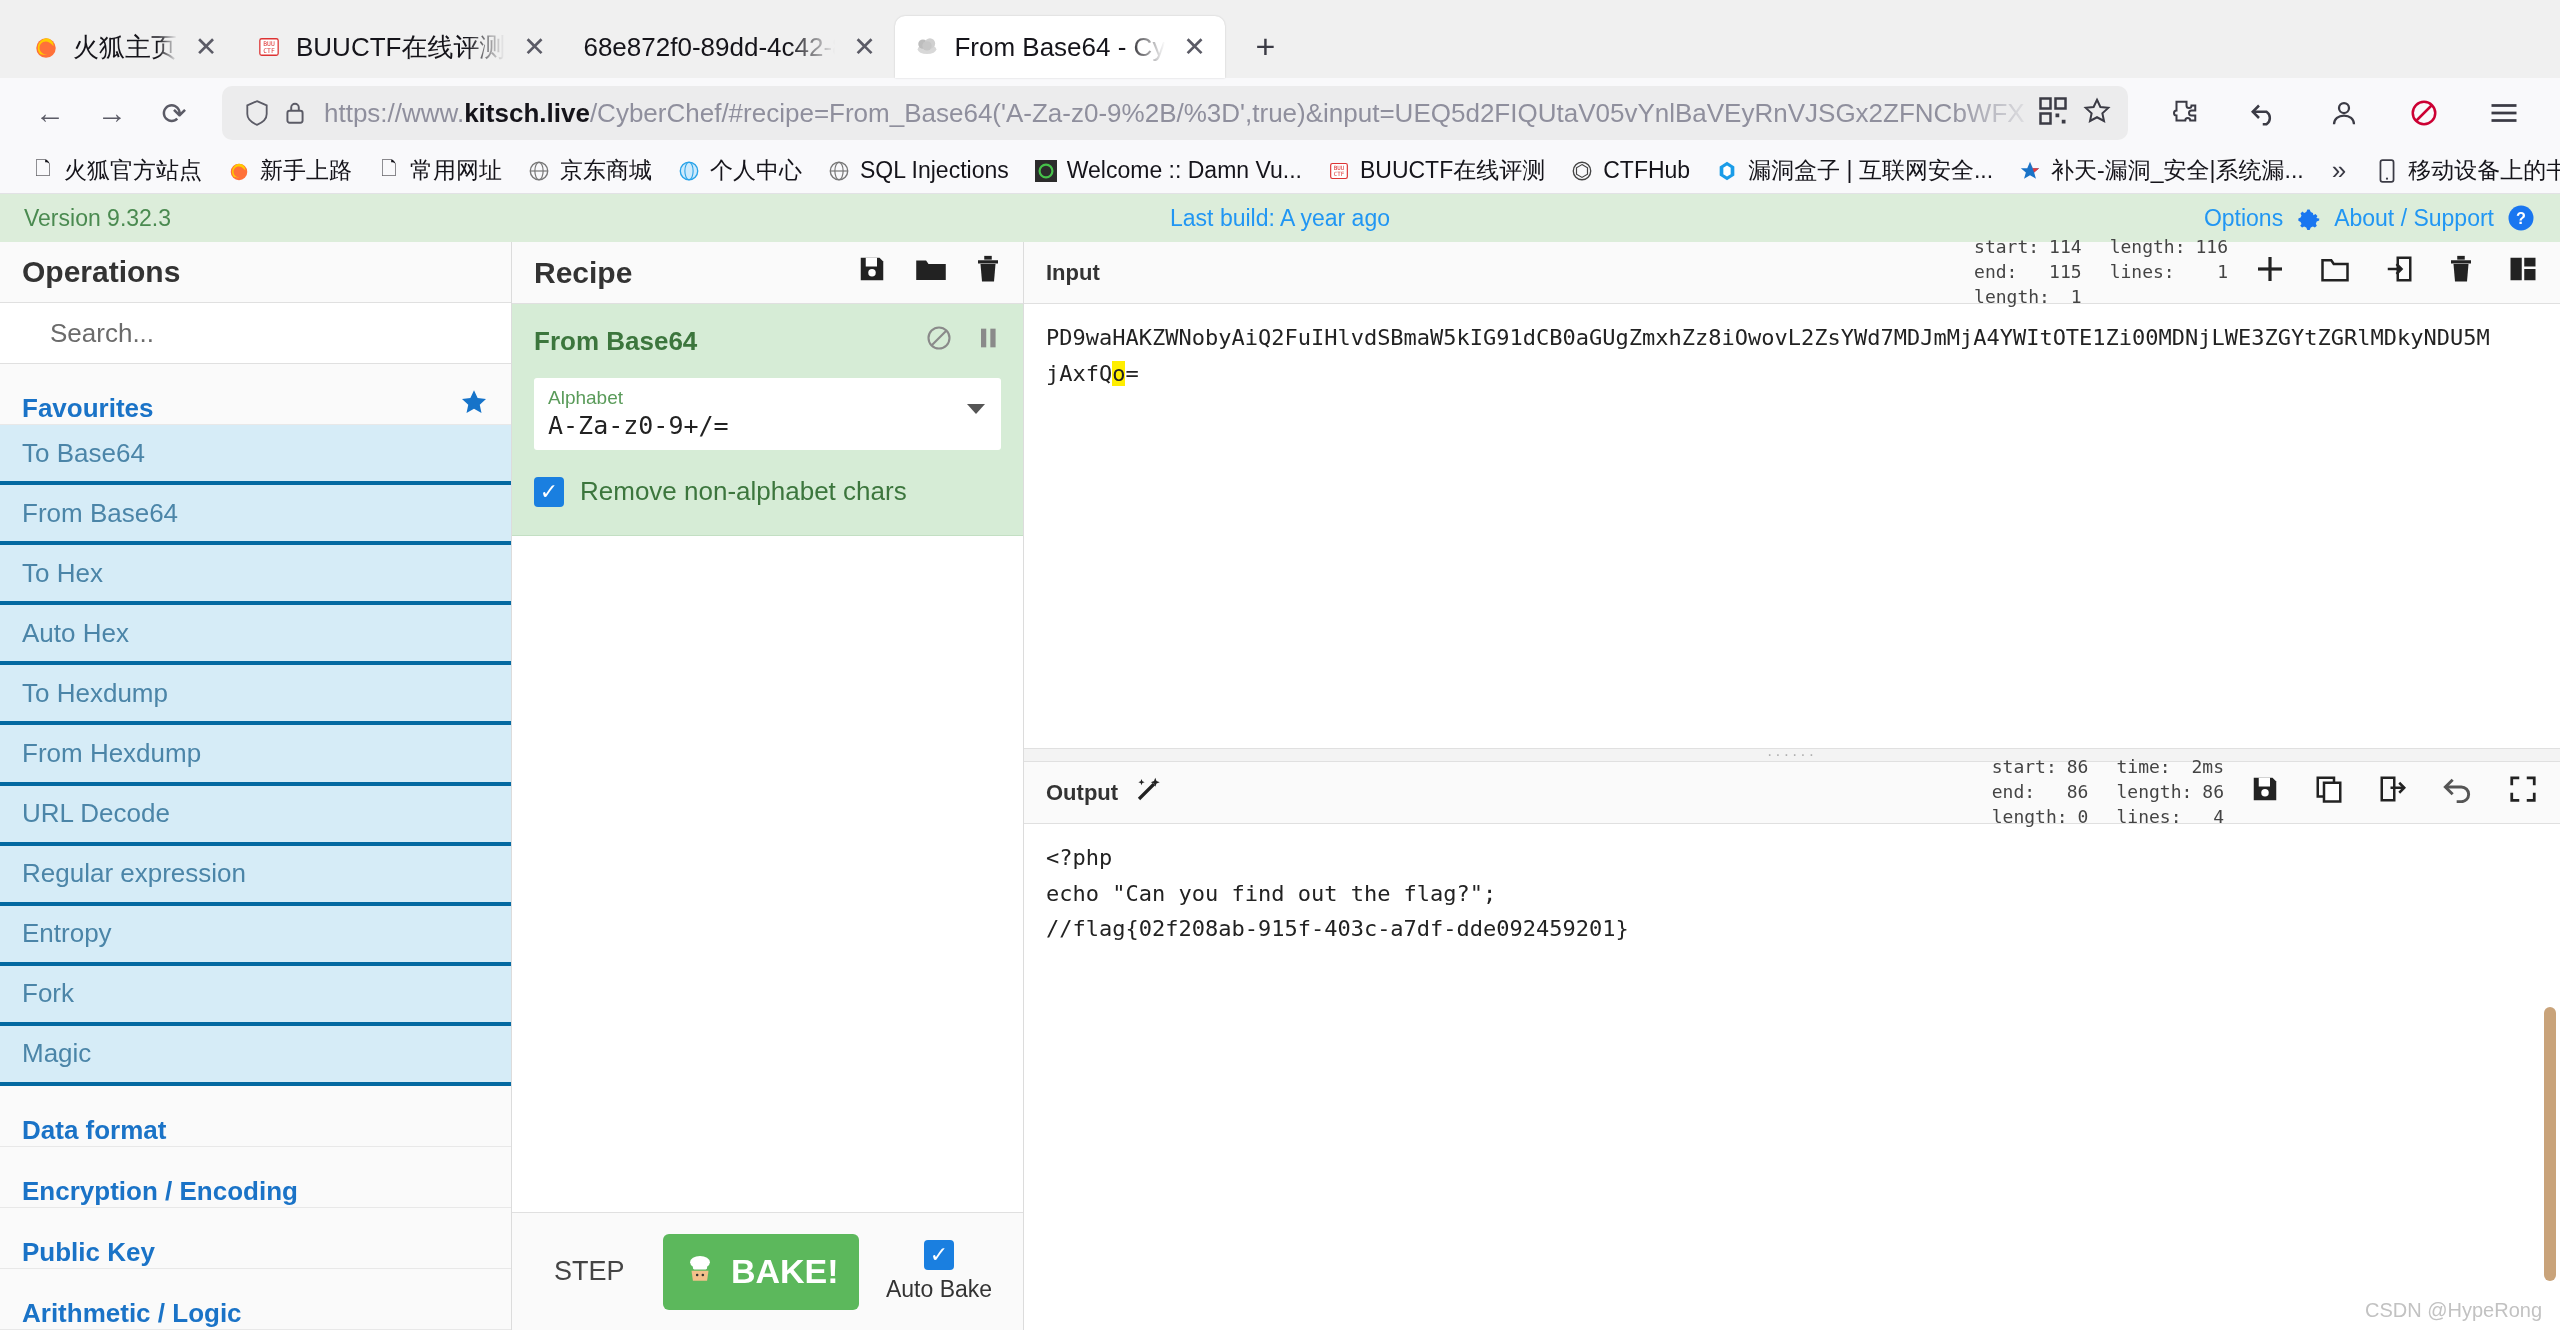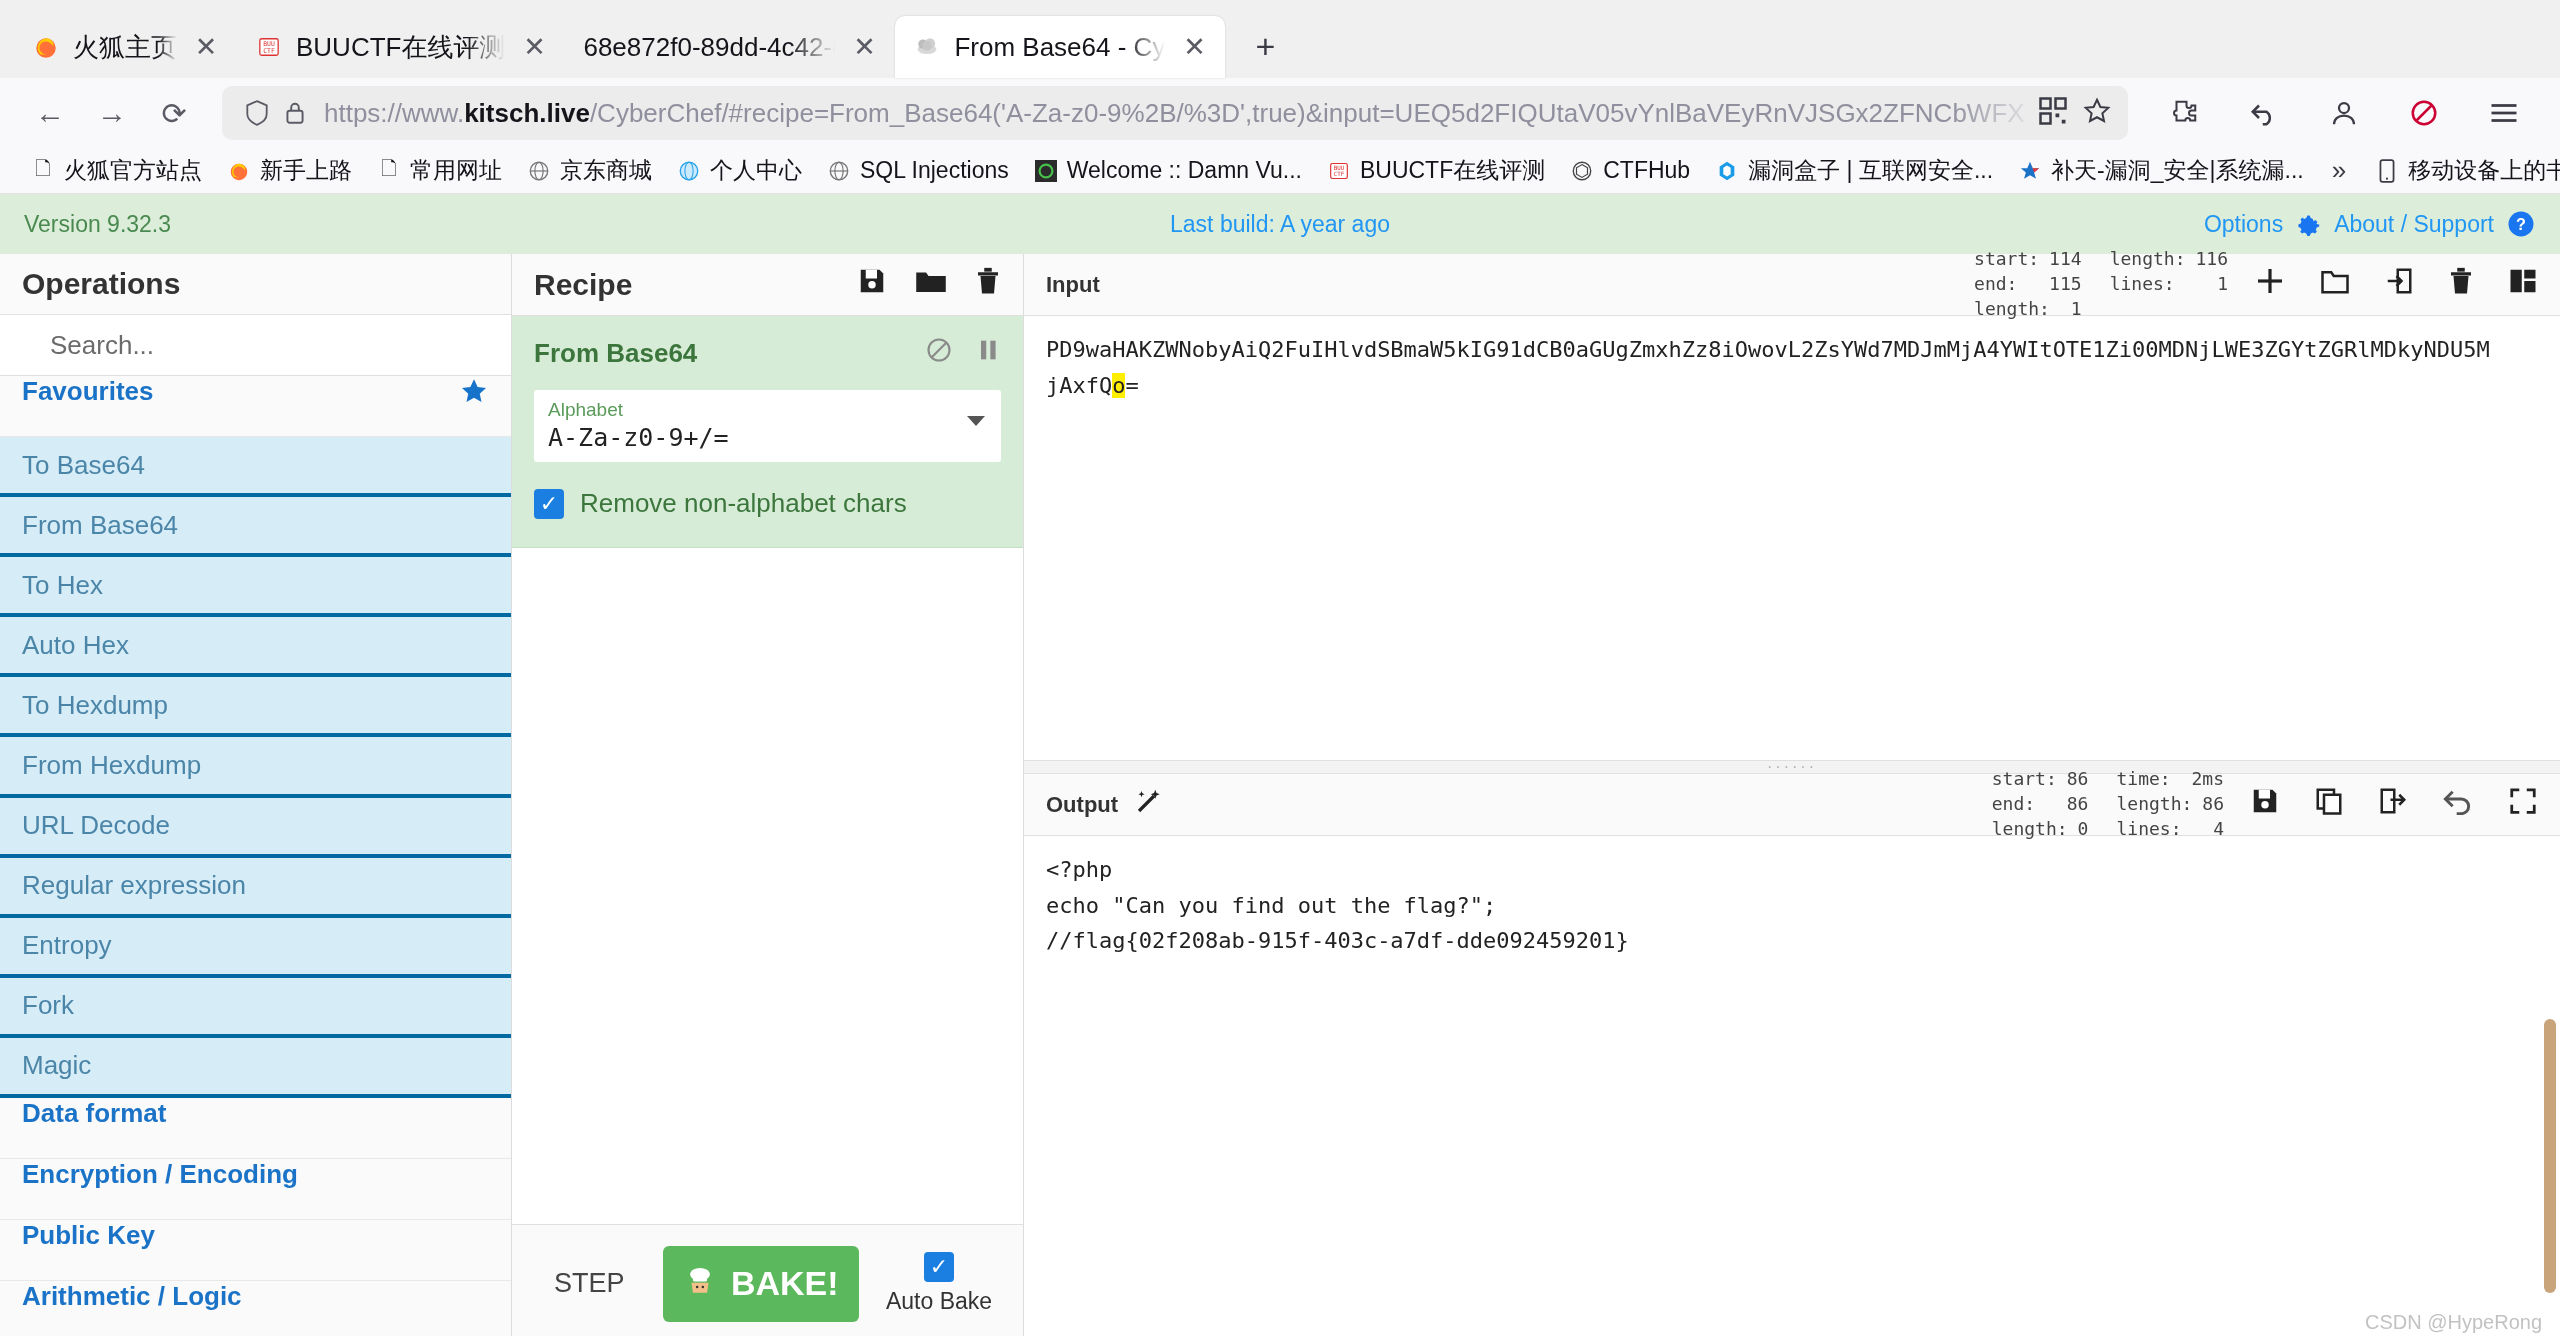--- a/index.html
+++ b/index.html
@@ -130,21 +130,21 @@
   .bm .bmicon {
     width: 26px; flex: 0 0 26px; margin-right: 8px;
     display: inline-flex; align-items: center; justify-content: center;
     font-size: 19px;
   }
   .bm-spacer { flex: 1 1 auto; }
   .chev { font-size: 26px; color: #3b3b45; padding: 0 16px; }
 
   
   .cc-banner {
-    height: 60px;
+    height: 48px;
     background: #dcedda;
     display: flex; align-items: center;
     padding: 1px 24px;
     font-size: 23px;
     color: #4a8a50;
     position: relative;
   }
   .cc-banner .center {
     position: absolute; left: 0; right: 0; text-align: center;
     color: #2196f3;
@@ -192,21 +192,21 @@
   .ops-search input {
     width: 100%; border: 0; outline: 0;
     font-size: 26px; color: #333;
     font-family: "Liberation Sans", sans-serif;
     background: transparent;
     margin-left: 32px;
   }
   .ops-search input::placeholder { color: #6b6b6b; }
   .cat-head {
     height: 62px;
-    display: flex; align-items: flex-start;
+    display: flex; align-items: flex-end;
     padding: 0 22px;
     font-size: 26px; font-weight: bold; color: #1a73c7;
     background: #fafafa;
     border-bottom: 1px solid #e8e8e8;
   }
   .cat-head .star { margin-left: auto; color: #1673c9; font-size: 30px; }
   .op-item {
     height: 61px;
     display: flex; align-items: center;
     padding: 0 22px;

